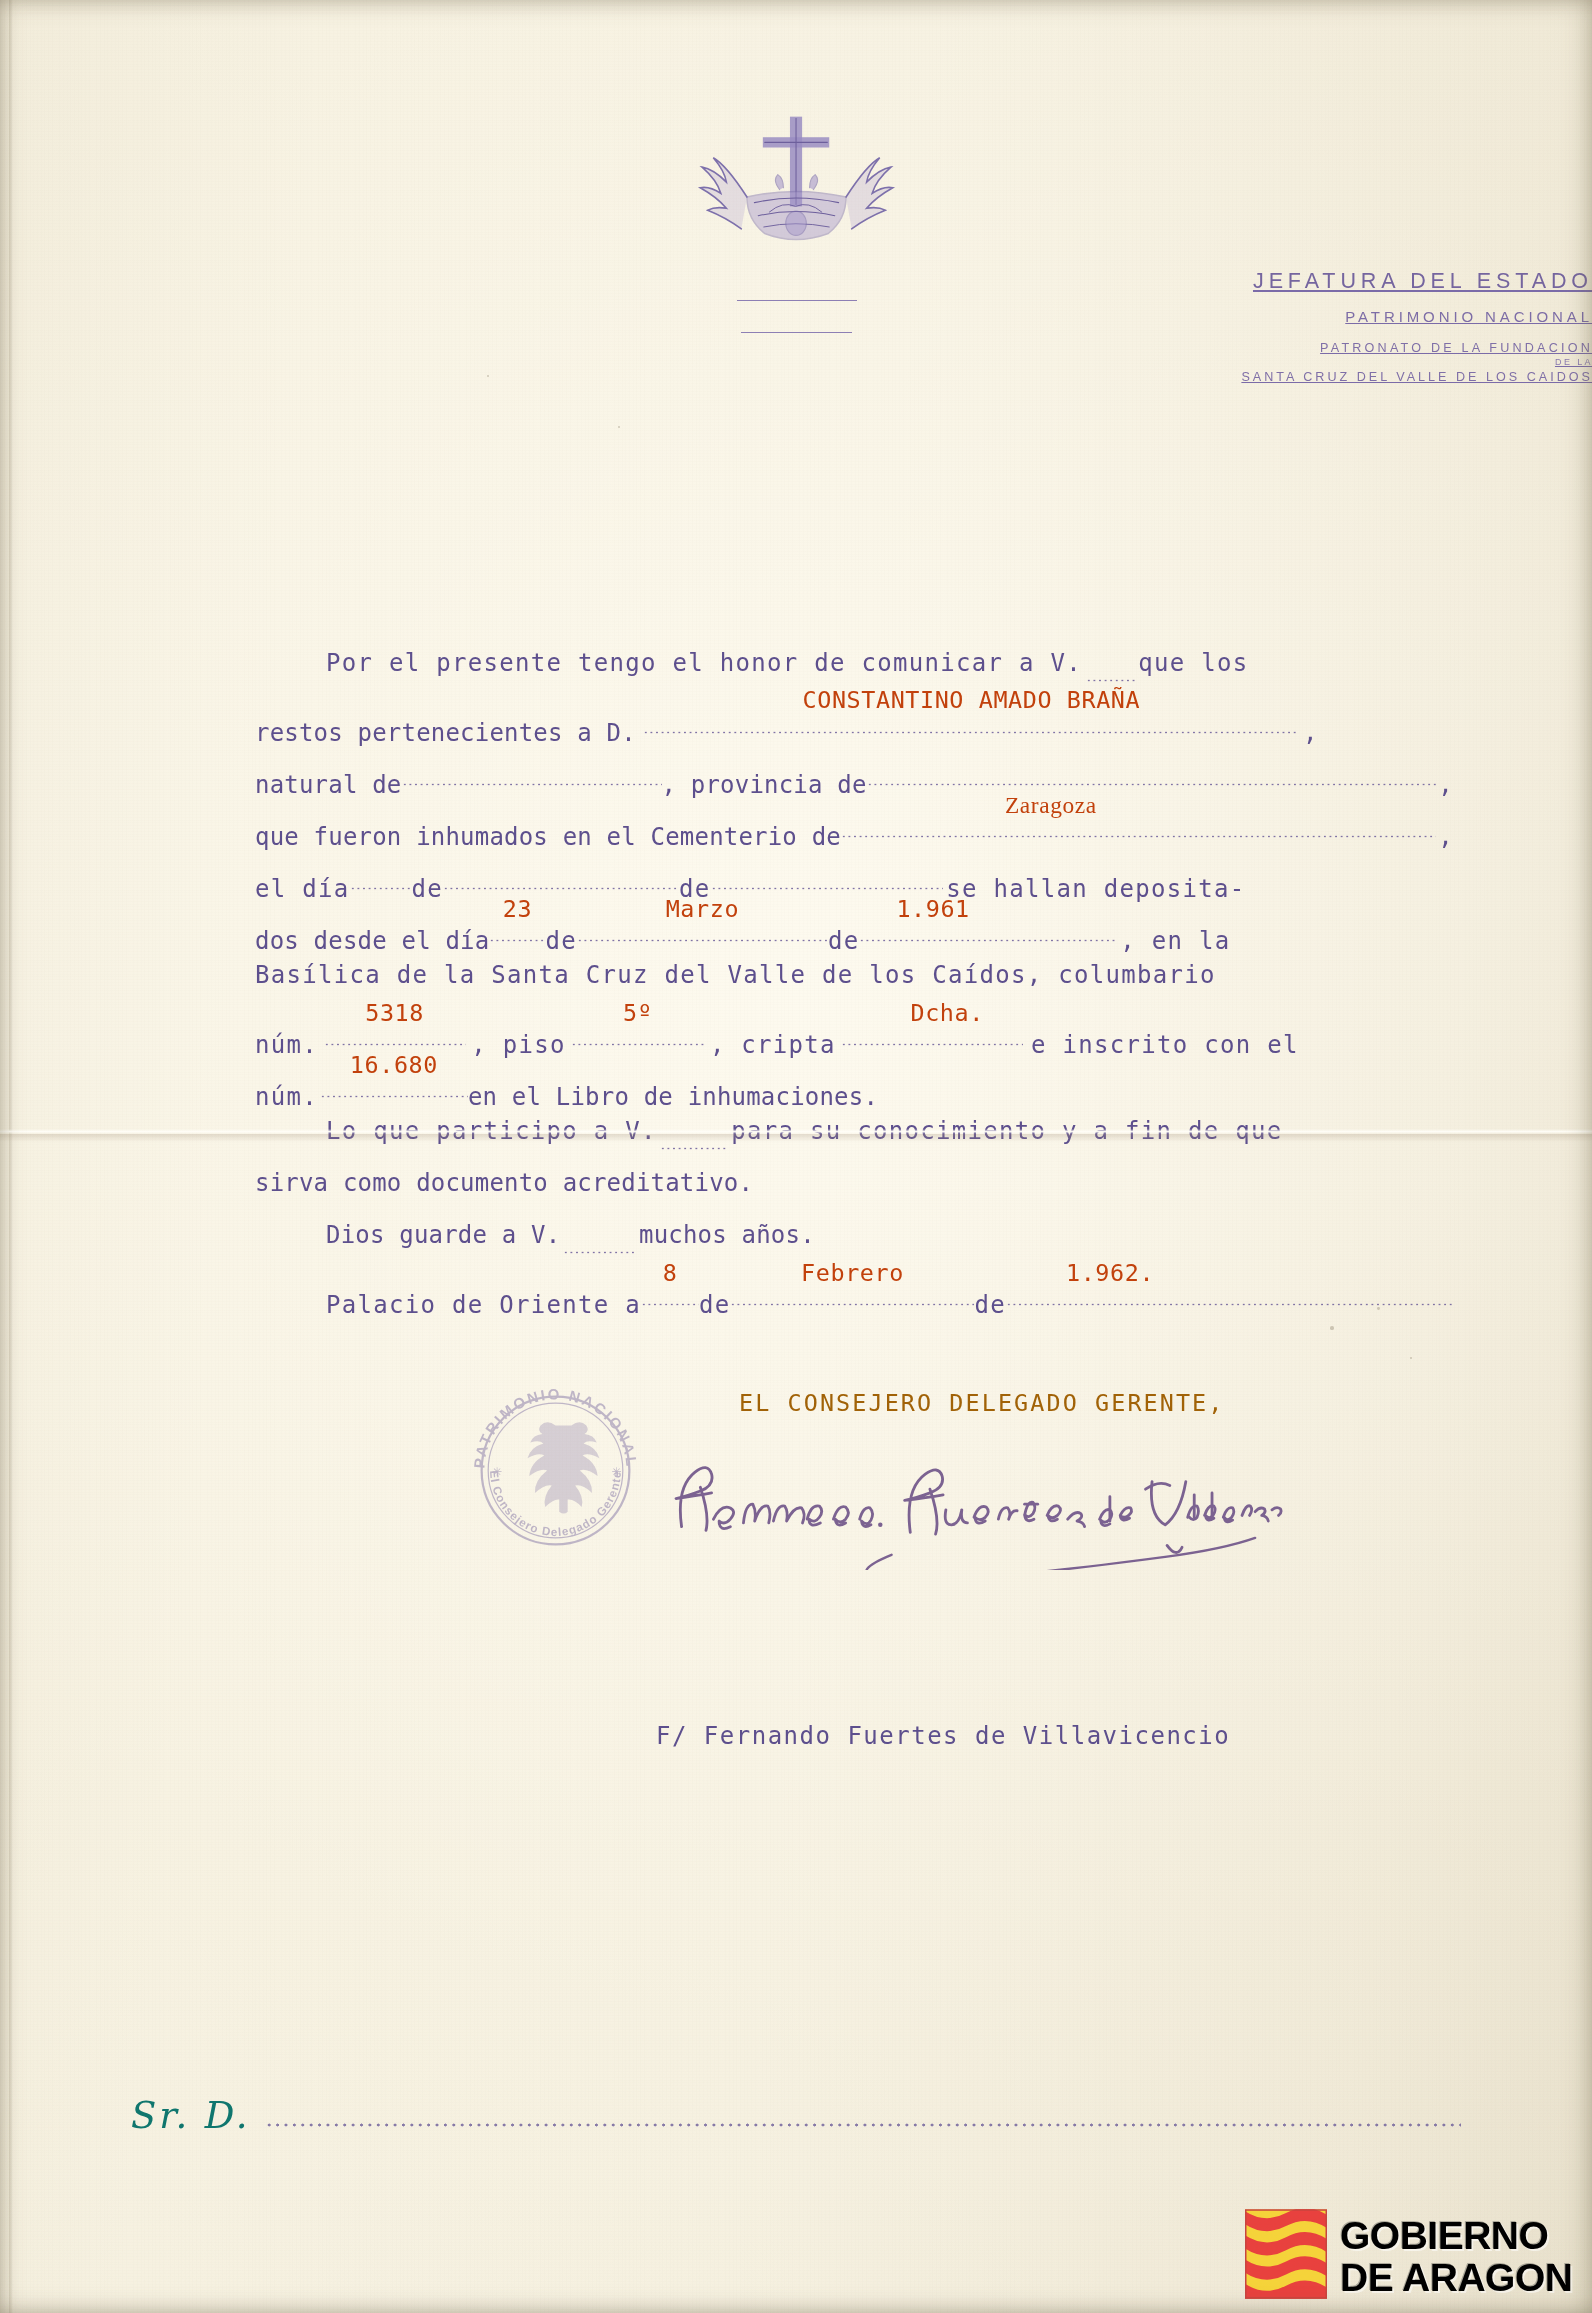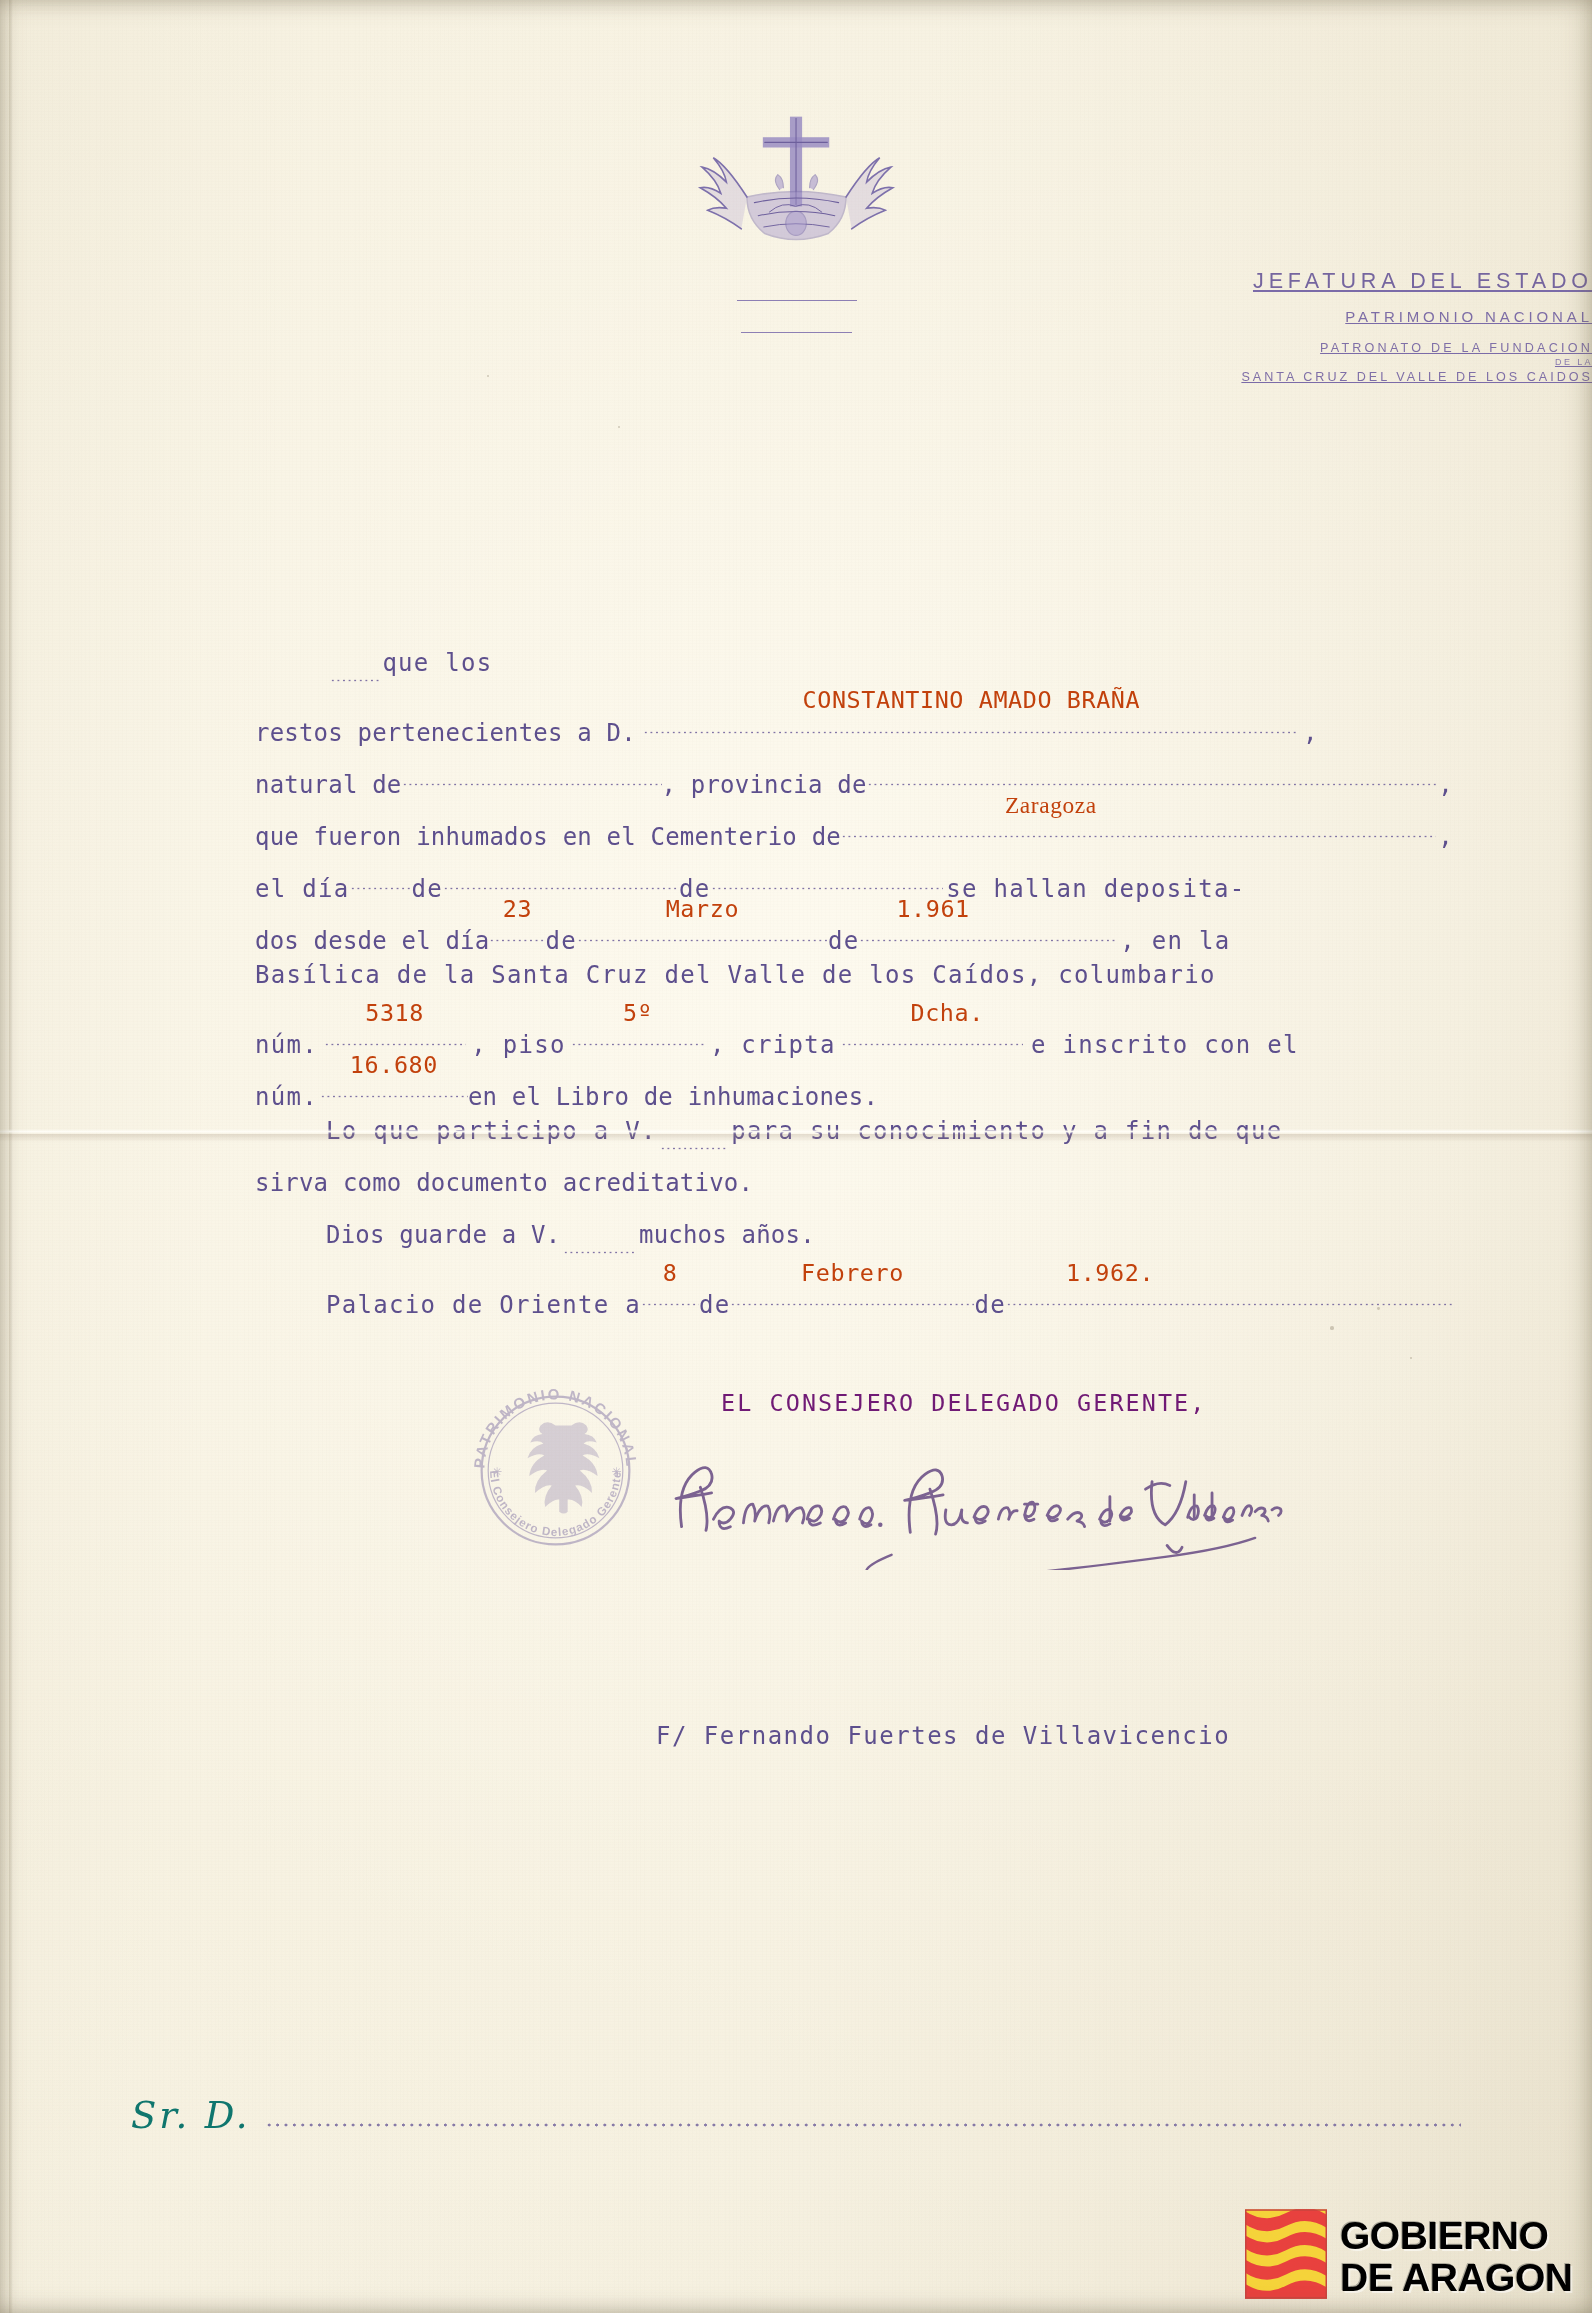--- a/index.html
+++ b/index.html
@@ -178,22 +178,22 @@
     position: absolute;
     left: 656px; top: 1686px;
     color: #5d4f8d;
     font-size: 24px;
     letter-spacing: 1.5px;
     white-space: nowrap;
     margin-top: 36px;
   }
   .consejero {
     position: absolute;
-    left: 721px; top: 1389px;
-    color: #701a75;
+    left: 739px; top: 1389px;
+    color: #a16207;
     font-size: 23.4px;
     letter-spacing: 2.1px;
     white-space: nowrap;
   }
 
   
   .srd {
     position: absolute;
     left: 131px; top: 2097px;
     display: flex; align-items: flex-end;
@@ -285,20 +285,21 @@
     <div class="lh-sub1">PATRIMONIO NACIONAL</div>
     <div class="lh-rule short"></div>
     <div class="lh-sub2">PATRONATO DE LA FUNDACION</div>
     <div class="lh-sub3">DE LA</div>
     <div class="lh-sub4">SANTA CRUZ DEL VALLE DE LOS CAIDOS</div>
   </div>
 
   <div class="body-block">
 
     <div class="ln indent">
+      <span>Por el presente tengo el honor de comunicar a V.</span>
       <span class="dots" style="width:49px;margin-left:3.7px;margin-right:3.7px;"></span>
       <span>que los</span>
     </div>
 
     <div class="ln">
       <span class="tight">restos pertenecientes a D.</span>
       <span class="slot" style="width:656px;height:52px;margin-left:7.5px;">
         <span class="dots-abs"></span>
         <span class="val" style="bottom:15px;">CONSTANTINO AMADO BRAÑA</span>
       </span>

